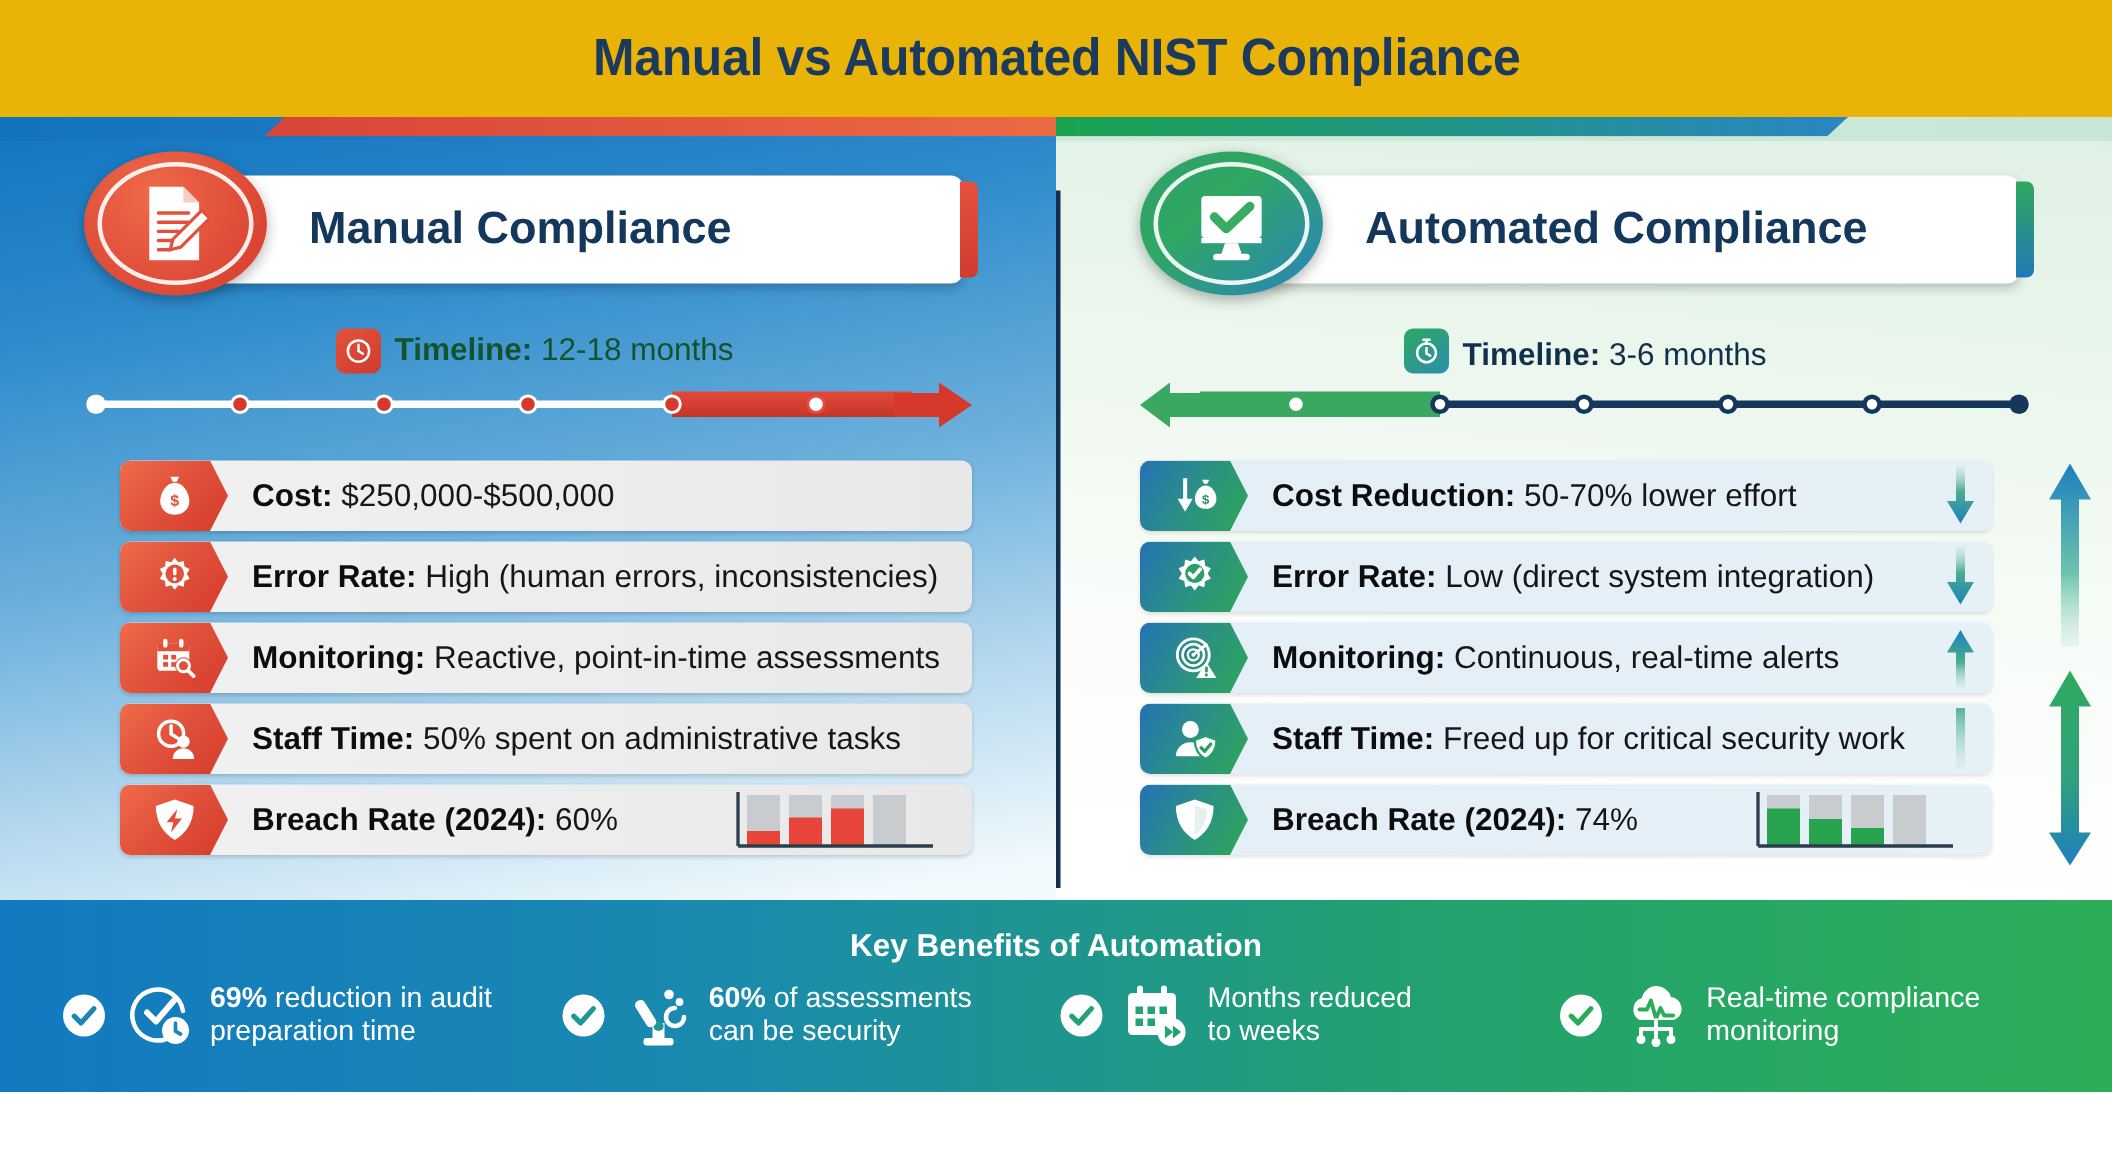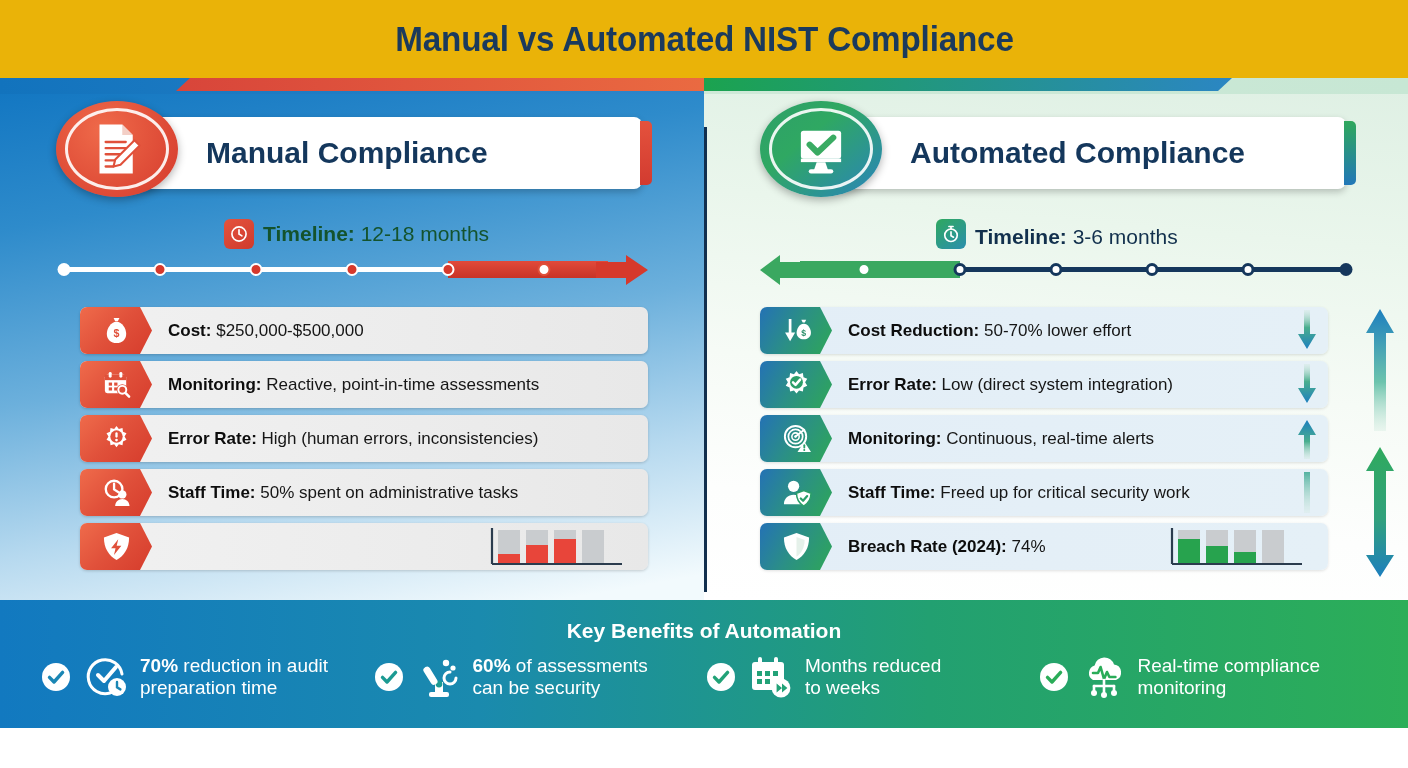--- a/index.html
+++ b/index.html
@@ -228,21 +228,21 @@
     display: flex;
     align-items: center;
     justify-content: center;
   }
   .left .row-badge  { background: linear-gradient(135deg, #ef6b4b 0%, #e0503a 50%, #d63c2c 100%); }
   .right .row-badge { background: linear-gradient(120deg, #2472b5 0%, #2b8f86 48%, #2ea757 100%); }
   .row-badge svg { width: 31px; height: 31px; }
 
   .row-text {
     margin-left: 88px;
-    font-size: 17px;
+    font-size: 21px;
     color: #161616;
     white-space: nowrap;
   }
   .row-text b { font-weight: bold; color: #0d0d0d; }
 
   .row-indicator {
     position: absolute;
     right: 9px; top: 3px;
     width: 24px; height: 41px;
   }
@@ -392,69 +392,70 @@
               <path d="M16 7c6 0 10 7.2 10 12.6C26 25.4 21.6 29 16 29S6 25.4 6 19.6C6 14.2 10 7 16 7z"></path>
               <text x="16" y="23" font-size="11" font-weight="bold" fill="#e0503a" text-anchor="middle" font-family="Liberation Sans, sans-serif">$</text>
             </svg>
           </div>
           <div class="row-text"><b>Cost:</b> <span>$250,000-$500,000</span></div>
         </div>
 
         <div class="row">
           <div class="row-badge">
             <svg viewBox="0 0 32 32" fill="#ffffff">
+              <path d="M16 3l2.4 3.1 3.8-1 .5 3.9 3.6 1.6-2 3.4 2 3.4-3.6 1.6-.5 3.9-3.8-1L16 25l-2.4-3.1-3.8 1-.5-3.9-3.6-1.6 2-3.4-2-3.4 3.6-1.6.5-3.9 3.8 1z"></path>
+              <circle cx="16" cy="14" r="6.4" fill="#e0503a"></circle>
+              <rect x="14.8" y="9.6" width="2.4" height="5.6" rx="1.2" fill="#fff"></rect>
+              <circle cx="16" cy="17.6" r="1.4" fill="#fff"></circle>
+            </svg>
+          </div>
+          <div class="row-text"><b>Error Rate:</b> <span>High (human errors, inconsistencies)</span></div>
+        </div>
+
+        <div class="row">
+          <div class="row-badge">
+            <svg viewBox="0 0 32 32" fill="#ffffff">
               <rect x="4" y="6" width="22" height="19" rx="2.5"></rect>
               <rect x="4" y="6" width="22" height="5.5" fill="#e0503a"></rect>
               <rect x="8" y="3" width="3" height="6" rx="1.5"></rect>
               <rect x="19" y="3" width="3" height="6" rx="1.5"></rect>
               <g fill="#e0503a">
                 <rect x="8" y="14" width="3.4" height="3.2"></rect>
                   <rect x="13.6" y="14" width="3.4" height="3.2"></rect>
                 <rect x="8" y="19" width="3.4" height="3.2"></rect>
                   <rect x="13.6" y="19" width="3.4" height="3.2"></rect>
               </g>
               <circle cx="22" cy="21.5" r="5.8" fill="#e0503a"></circle>
               <circle cx="22" cy="21.5" r="4.1" fill="none" stroke="#fff" stroke-width="2"></circle>
               <line x1="25.4" y1="25" x2="29" y2="28.6" stroke="#fff" stroke-width="2.6" stroke-linecap="round"></line>
             </svg>
           </div>
           <div class="row-text"><b>Monitoring:</b> <span>Reactive, point-in-time assessments</span></div>
         </div>
 
         <div class="row">
           <div class="row-badge">
-            <svg viewBox="0 0 32 32" fill="#ffffff">
-              <path d="M16 3l2.4 3.1 3.8-1 .5 3.9 3.6 1.6-2 3.4 2 3.4-3.6 1.6-.5 3.9-3.8-1L16 25l-2.4-3.1-3.8 1-.5-3.9-3.6-1.6 2-3.4-2-3.4 3.6-1.6.5-3.9 3.8 1z"></path>
-              <circle cx="16" cy="14" r="6.4" fill="#e0503a"></circle>
-              <rect x="14.8" y="9.6" width="2.4" height="5.6" rx="1.2" fill="#fff"></rect>
-              <circle cx="16" cy="17.6" r="1.4" fill="#fff"></circle>
-            </svg>
-          </div>
-          <div class="row-text"><b>Error Rate:</b> <span>High (human errors, inconsistencies)</span></div>
-        </div>
-
-        <div class="row">
-          <div class="row-badge">
             <svg viewBox="0 0 32 32" fill="none">
               <circle cx="13.5" cy="12.5" r="8.6" stroke="#ffffff" stroke-width="2.4"></circle>
               <path d="M13.5 7v5.8l4.2 2.6" stroke="#ffffff" stroke-width="2.4" stroke-linecap="round"></path>
               <circle cx="22" cy="18" r="4.3" fill="#ffffff"></circle>
               <path d="M14.6 30c0-4.4 3.4-7.4 7.4-7.4s7.4 3 7.4 7.4z" fill="#ffffff"></path>
             </svg>
           </div>
           <div class="row-text"><b>Staff Time:</b> <span>50% spent on administrative tasks</span></div>
         </div>
 
         <div class="row">
           <div class="row-badge">
             <svg viewBox="0 0 32 32" fill="#ffffff">
               <path d="M16 2 L29 6.6 c0 11-5 18.6-13 23.4 C8 25.2 3 17.6 3 6.6z"></path>
               <path d="M17.8 8.6 L10.4 17.8 h4.6 l-1.6 7 7.6-9.6h-4.8z" fill="#e0503a"></path>
             </svg>
           </div>
+          <div class="row-text"><b>Breach Rate (2024):</b> <span>60%</span></div>
           <div class="minichart">
             <svg viewBox="0 0 150 42" preserveAspectRatio="none">
               <rect x="14" y="4" width="22" height="34" fill="#c9cccf"></rect>
               <rect x="42" y="4" width="22" height="34" fill="#c9cccf"></rect>
               <rect x="70" y="4" width="22" height="34" fill="#c9cccf"></rect>
               <rect x="98" y="4" width="22" height="34" fill="#c9cccf"></rect>
               <rect x="14" y="28" width="22" height="10" fill="#e8453a"></rect>
               <rect x="42" y="19" width="22" height="19" fill="#e8453a"></rect>
               <rect x="70" y="13" width="22" height="25" fill="#e8453a"></rect>
               <line x1="8" y1="2" x2="8" y2="38" stroke="#2b3c4e" stroke-width="2.2"></line>
@@ -670,21 +671,21 @@
             </svg>
         </span>
         <span class="bicon">
           <svg viewBox="0 0 48 46" fill="none" stroke="#ffffff" stroke-width="3">
             <path d="M40 20 A17 17 0 1 0 28 39" stroke-linecap="round"></path>
             <path d="M16 21 L22 27 L34 13" stroke-width="4" stroke-linecap="round" stroke-linejoin="round"></path>
             <circle cx="35" cy="33" r="9" fill="#ffffff" stroke="none"></circle>
             <path d="M35 28 v5.4 l3.4 2" stroke="#1a86b4" stroke-width="2.4" stroke-linecap="round"></path>
           </svg>
         </span>
-        <span class="btext"><b>70%</b><span> reduction in audit</span><br><span>preparation time</span></span>
+        <span class="btext"><b>69%</b><span> reduction in audit</span><br><span>preparation time</span></span>
       </div>
 
       <div class="benefit">
         <span class="check">
           <svg viewBox="0 0 32 32">
               <circle cx="16" cy="16" r="14" fill="#ffffff"></circle>
               <path d="M9.5 16.4 L14 21 L22.6 11.4" stroke="#1c9a92" stroke-width="3.4" fill="none" stroke-linecap="round" stroke-linejoin="round"></path>
             </svg>
         </span>
         <span class="bicon">

